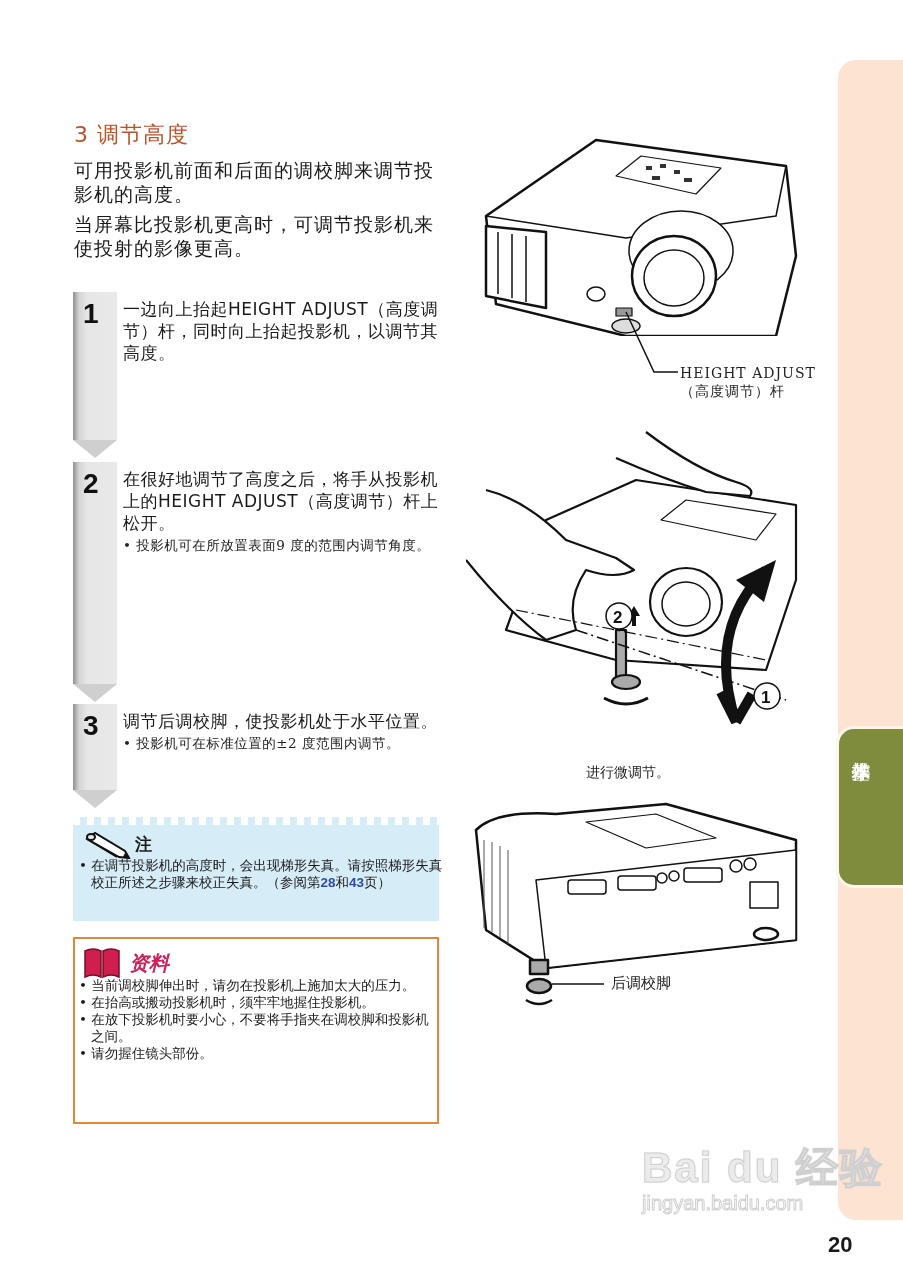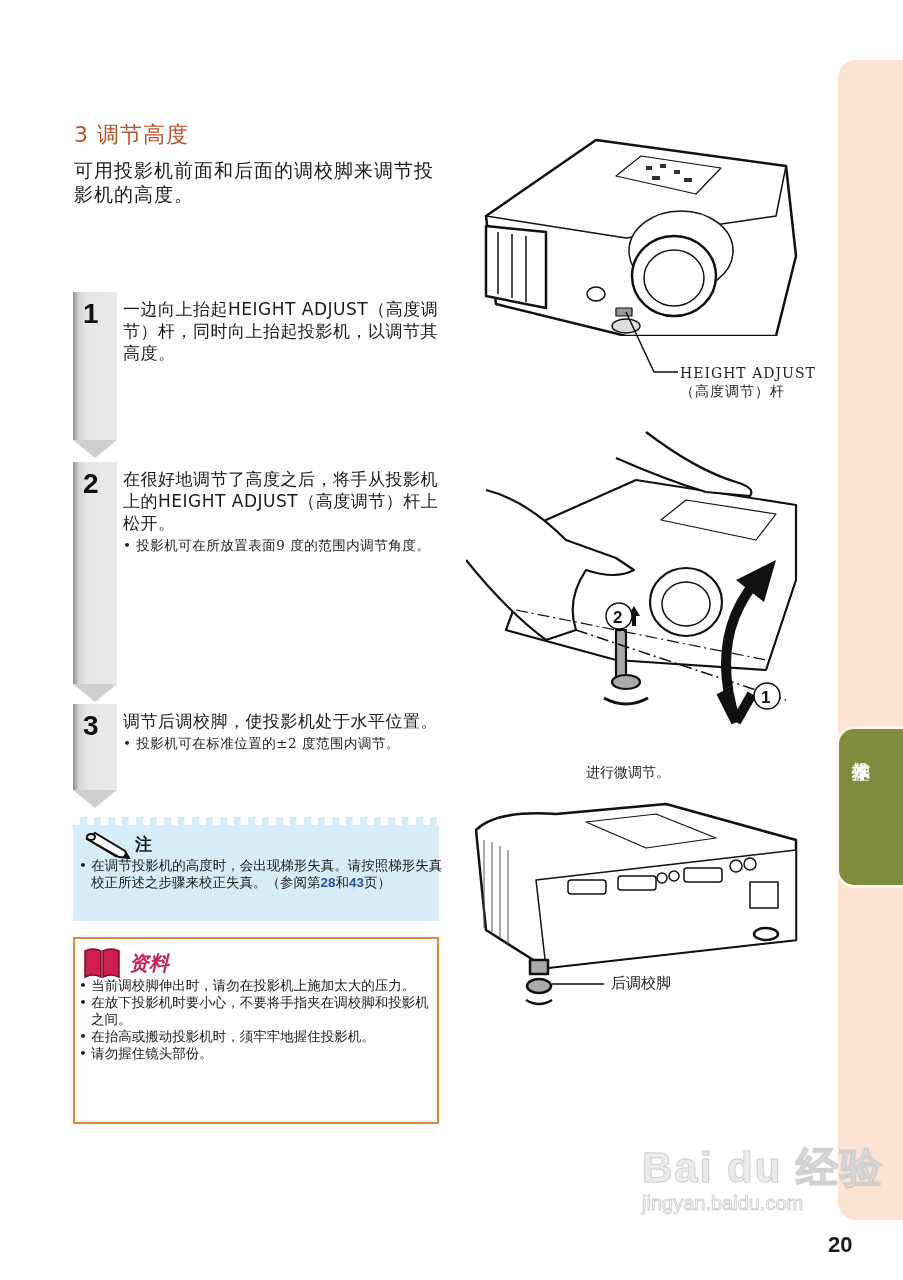--- a/index.html
+++ b/index.html
@@ -103,20 +103,21 @@
 <body>
 
 <div class="side-tab-bg"></div>
 <div class="side-tab-active">
   <div class="side-tab-label">基本操作</div>
 </div>
 
 <div class="section-title">3 调节高度</div>
 <div class="intro">
   <p>可用投影机前面和后面的调校脚来调节投影机的高度。</p>
+  <p>当屏幕比投影机更高时，可调节投影机来使投射的影像更高。</p>
 </div>
 
 <div class="step" style="top:292px; height:150px;">
   <div class="step-bar" style="height:148px;">
       <div class="tip"></div>
     </div>
   <div class="step-num">1</div>
   <div class="step-text">
     <div>一边向上抬起HEIGHT ADJUST（高度调节）杆，同时向上抬起投影机，以调节其高度。</div>
   </div>
@@ -159,22 +160,22 @@
 </div>
 
 <div class="info-box">
   <svg class="book-icon" viewBox="0 0 38 32">
     <path d="M2 4 Q10 0 18 4 L18 30 Q10 26 2 30 Z" fill="#d01e4e" stroke="#7a0d2a" stroke-width="1.5"></path>
     <path d="M20 4 Q28 0 36 4 L36 30 Q28 26 20 30 Z" fill="#d01e4e" stroke="#7a0d2a" stroke-width="1.5"></path>
   </svg>
   <div class="info-title">资料</div>
   <ul class="info-list">
     <li>• 当前调校脚伸出时，请勿在投影机上施加太大的压力。</li>
+    <li>• 在抬高或搬动投影机时，须牢牢地握住投影机。</li>
     <li>• 在放下投影机时要小心，不要将手指夹在调校脚和投影机之间。</li>
-    <li>• 在抬高或搬动投影机时，须牢牢地握住投影机。</li>
     <li>• 请勿握住镜头部份。</li>
   </ul>
 </div>
 
 <svg class="figure" style="left:476px; top:136px;" width="330" height="200" viewBox="0 0 330 200">
   <g fill="#ffffff" stroke="#111" stroke-width="2.5" stroke-linejoin="round">
     <path d="M10 80 L120 4 L310 30 L320 120 L300 200 L150 200 L20 168 Z"></path>
     <path d="M10 80 L150 102 L300 80 L310 30" fill="none" stroke-width="1.5"></path>
     <path d="M10 90 L70 96 L70 172 L10 160 Z" fill="#fff"></path>
     <path d="M22 96 L22 158 M36 98 L36 162 M50 100 L50 166" stroke-width="1.5"></path>

